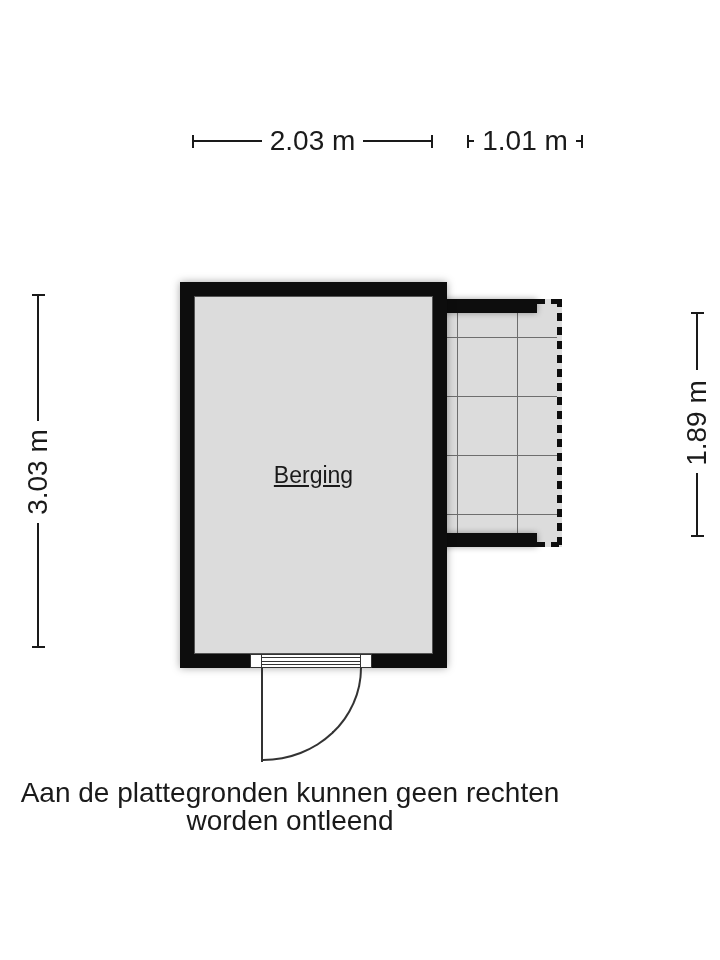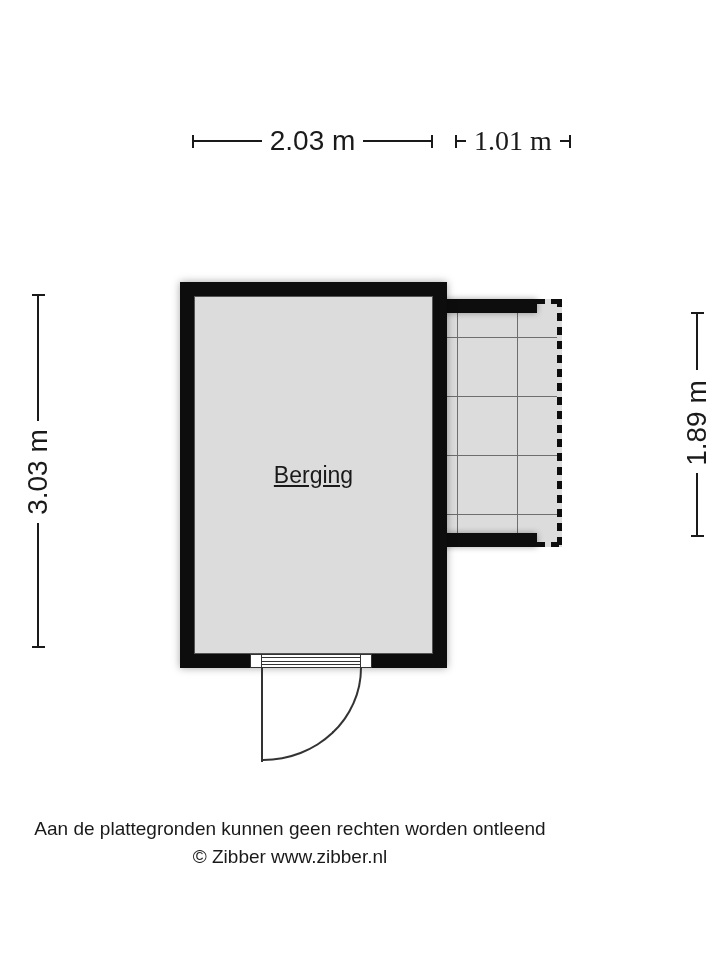--- a/index.html
+++ b/index.html
@@ -106,37 +106,36 @@
     border-bottom: 2px solid #333;
     border-bottom-right-radius: 100% 100%;
     box-sizing: border-box;
   }
 
   
   .footer {
     position: absolute;
     left: 0; top: 779px; width: 580px;
     text-align: center;
-    font-size: 19px;
+    font-size: 28px;
     line-height: 28px;
-    margin-top: 36px;
   }
 </style>
 </head>
 <body>
 
 <div class="dim-h" style="left:192px; top:124px; width:241px;">
   <span class="tick"></span>
   <span class="dline"></span>
   <span class="dlabel">2.03 m</span>
   <span class="dline"></span>
   <span class="tick"></span>
 </div>
 
-<div class="dim-h" style="left:455px; top:124px; width:116px;font-family:Liberation Serif, serif;">
+<div class="dim-h" style="left:467px; top:124px; width:116px;">
   <span class="tick"></span>
   <span class="dline"></span>
   <span class="dlabel">1.01 m</span>
   <span class="dline"></span>
   <span class="tick"></span>
 </div>
 
 <div>
   <div class="vtick" style="left:32px; top:294px;"></div>
   <div class="vseg" style="left:37px; top:295px; height:126px;"></div>
@@ -177,14 +176,13 @@
 <div>
   <div class="door-threshold"></div>
   <div class="door-jamb" style="left:250px;"></div>
   <div class="door-jamb" style="left:360px;"></div>
   <div class="door-leaf"></div>
   <div class="door-arc"></div>
 </div>
 
 <div class="footer">
   <div>Aan de plattegronden kunnen geen rechten worden ontleend</div>
-  <div>© Zibber www.zibber.nl</div>
 </div>
 
 </body></html>

